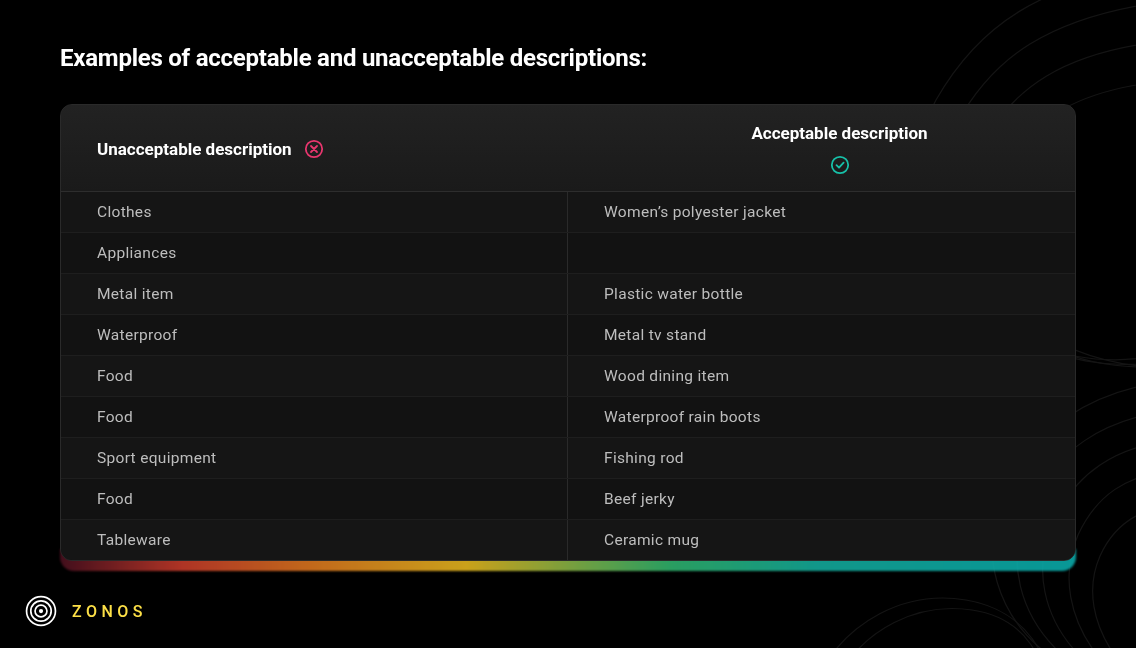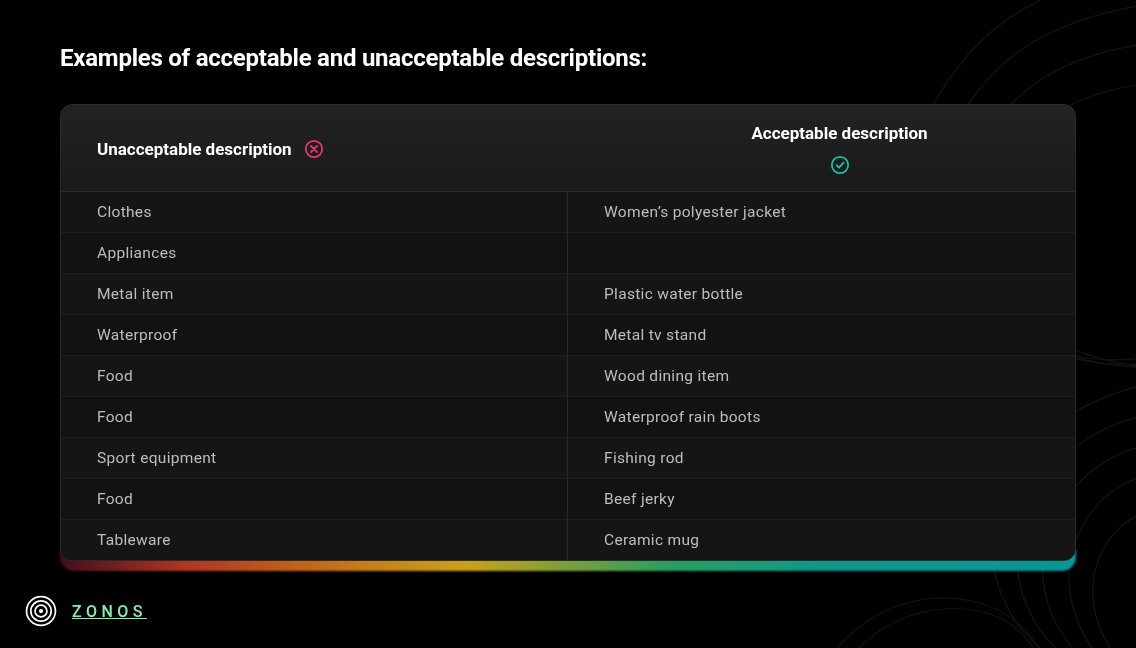--- a/index.html
+++ b/index.html
@@ -116,22 +116,21 @@
   .tbody .row:first-child { border-top: none; }
 
   
   .brand {
     position: absolute;
     left: 24px;
     bottom: 20px;
     display: flex;
     align-items: center;
     gap: 14px;
-    color: #86efac;
-    text-decoration: underline;
+    color: #fde047;
   }
   .brand-mark {
     width: 34px;
     height: 34px;
   }
   .brand-name {
     font-size: 16px;
     letter-spacing: 0.28em;
     font-weight: 500;
   }

